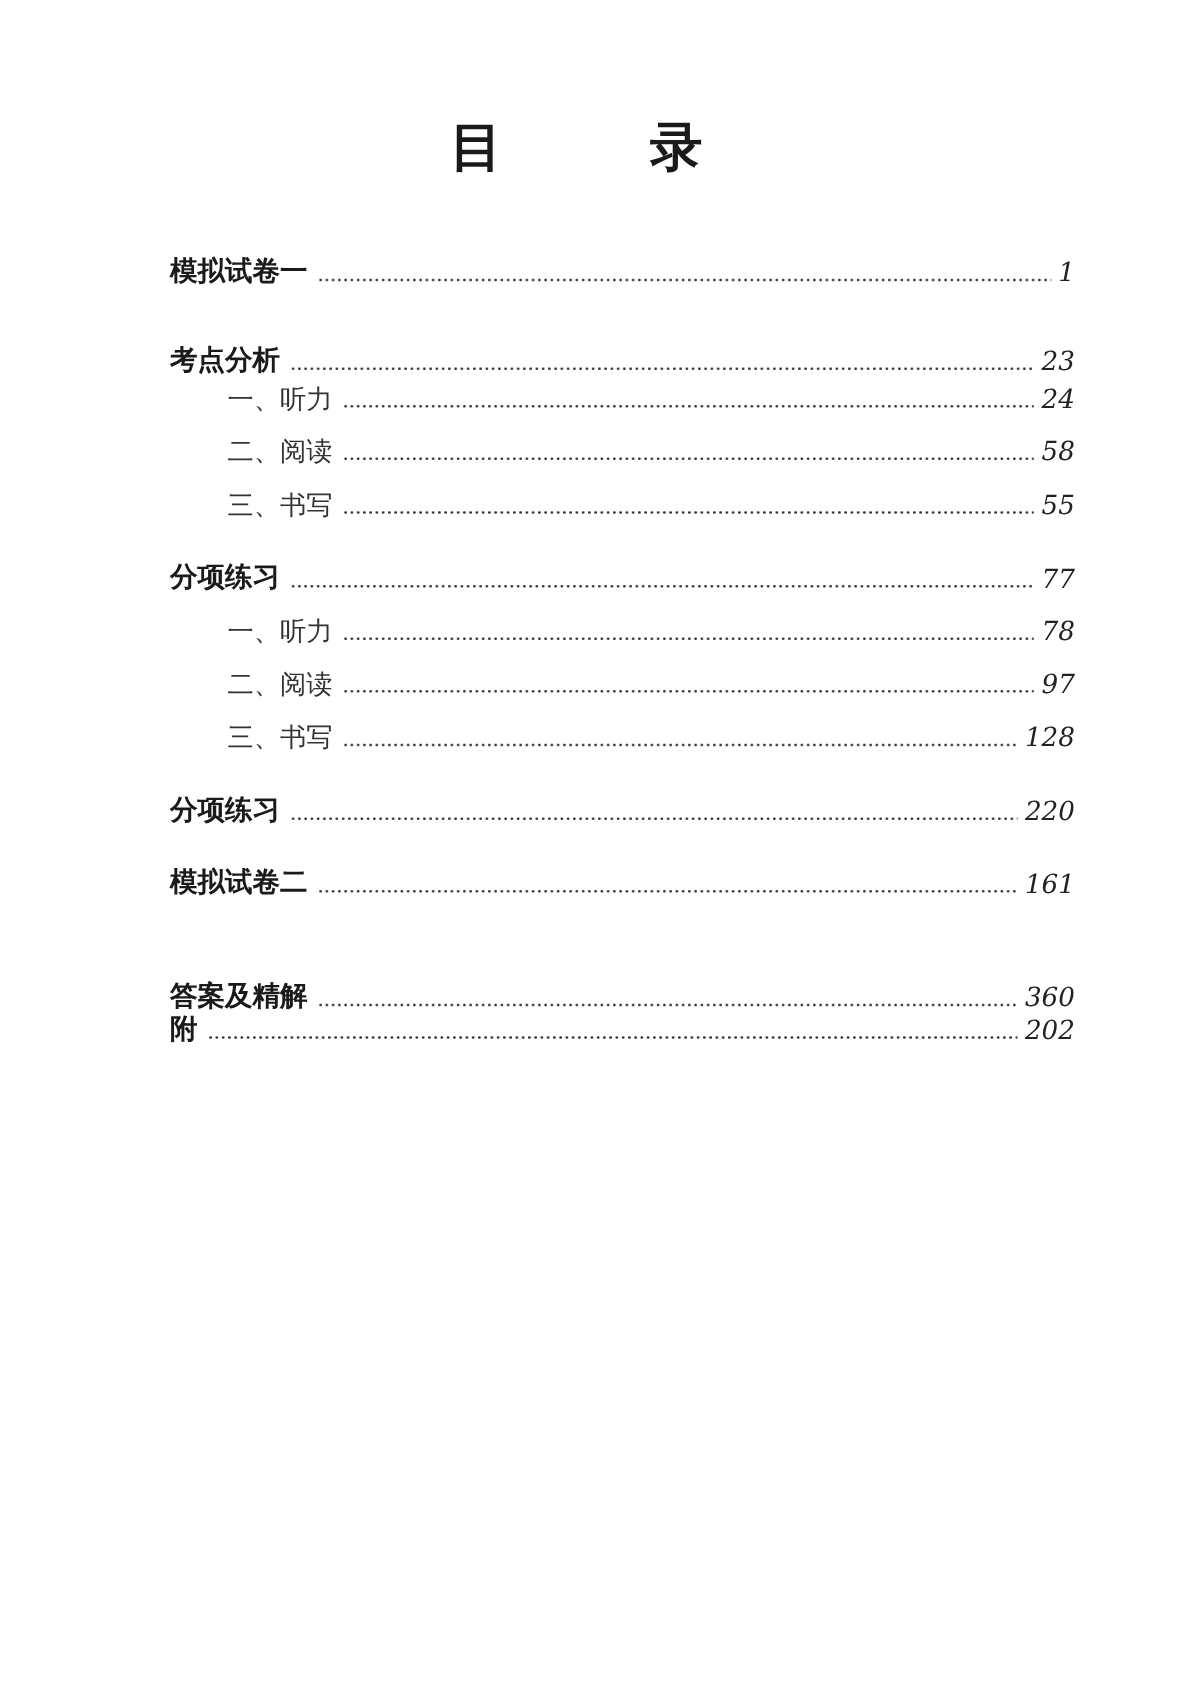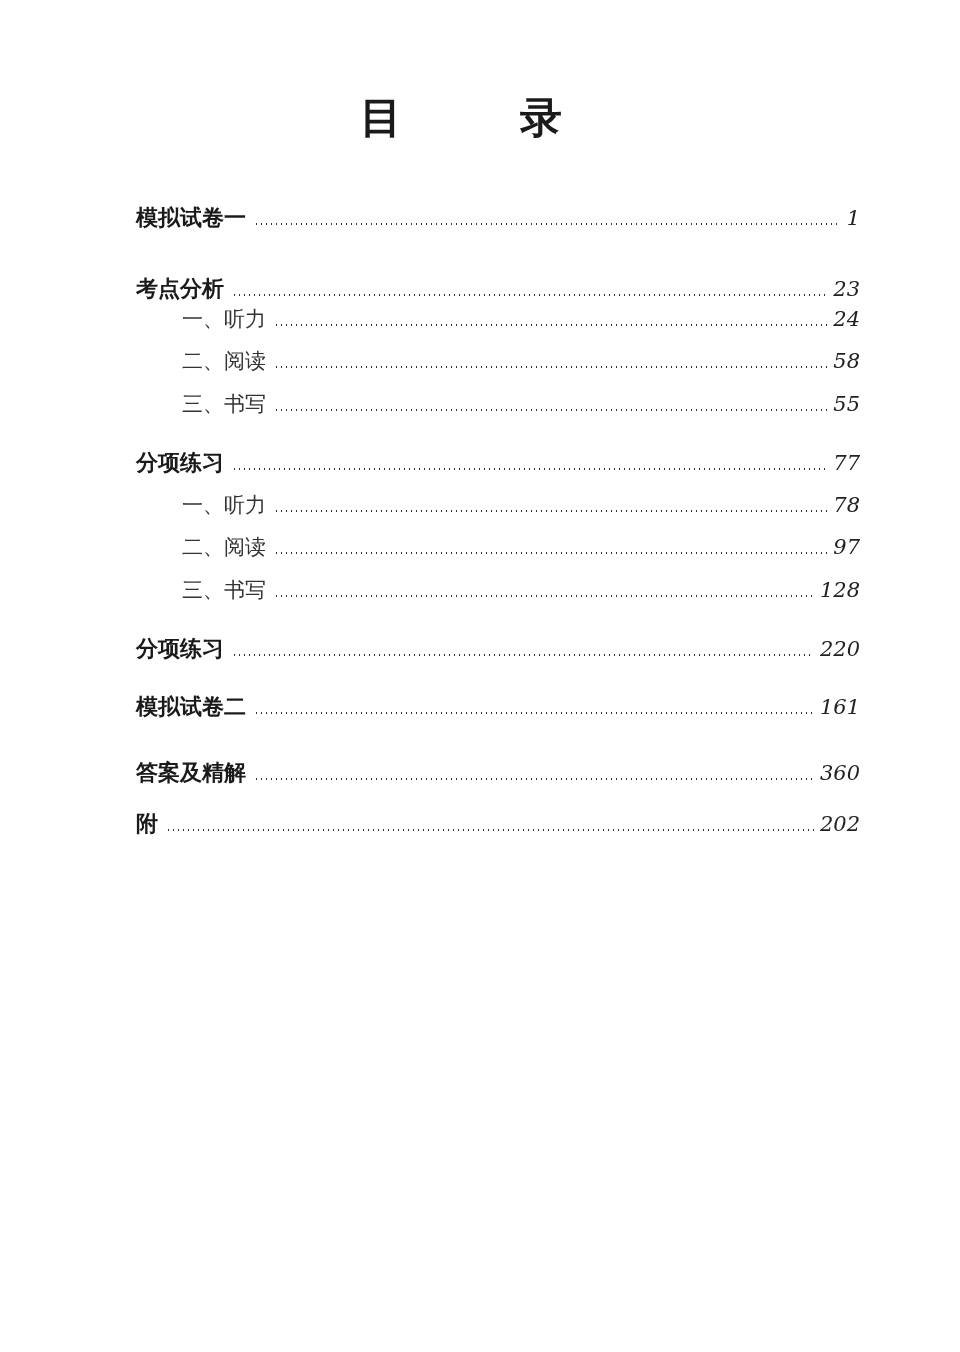--- a/index.html
+++ b/index.html
@@ -81,21 +81,21 @@
   <div class="row main" style="top:634px">
     <span class="label">分项练习</span>
     <span class="leader"></span>
     <span class="page">220</span>
   </div>
   <div class="row main" style="top:692px">
     <span class="label">模拟试卷二</span>
     <span class="leader"></span>
     <span class="page">161</span>
   </div>
-  <div class="row main" style="top:758px">
+  <div class="row main" style="top:783px">
     <span class="label">答案及精解</span>
     <span class="leader"></span>
     <span class="page">360</span>
   </div>
   <div class="row main" style="top:809px">
     <span class="label">附</span>
     <span class="leader"></span>
     <span class="page">202</span>
   </div>
 </div>

